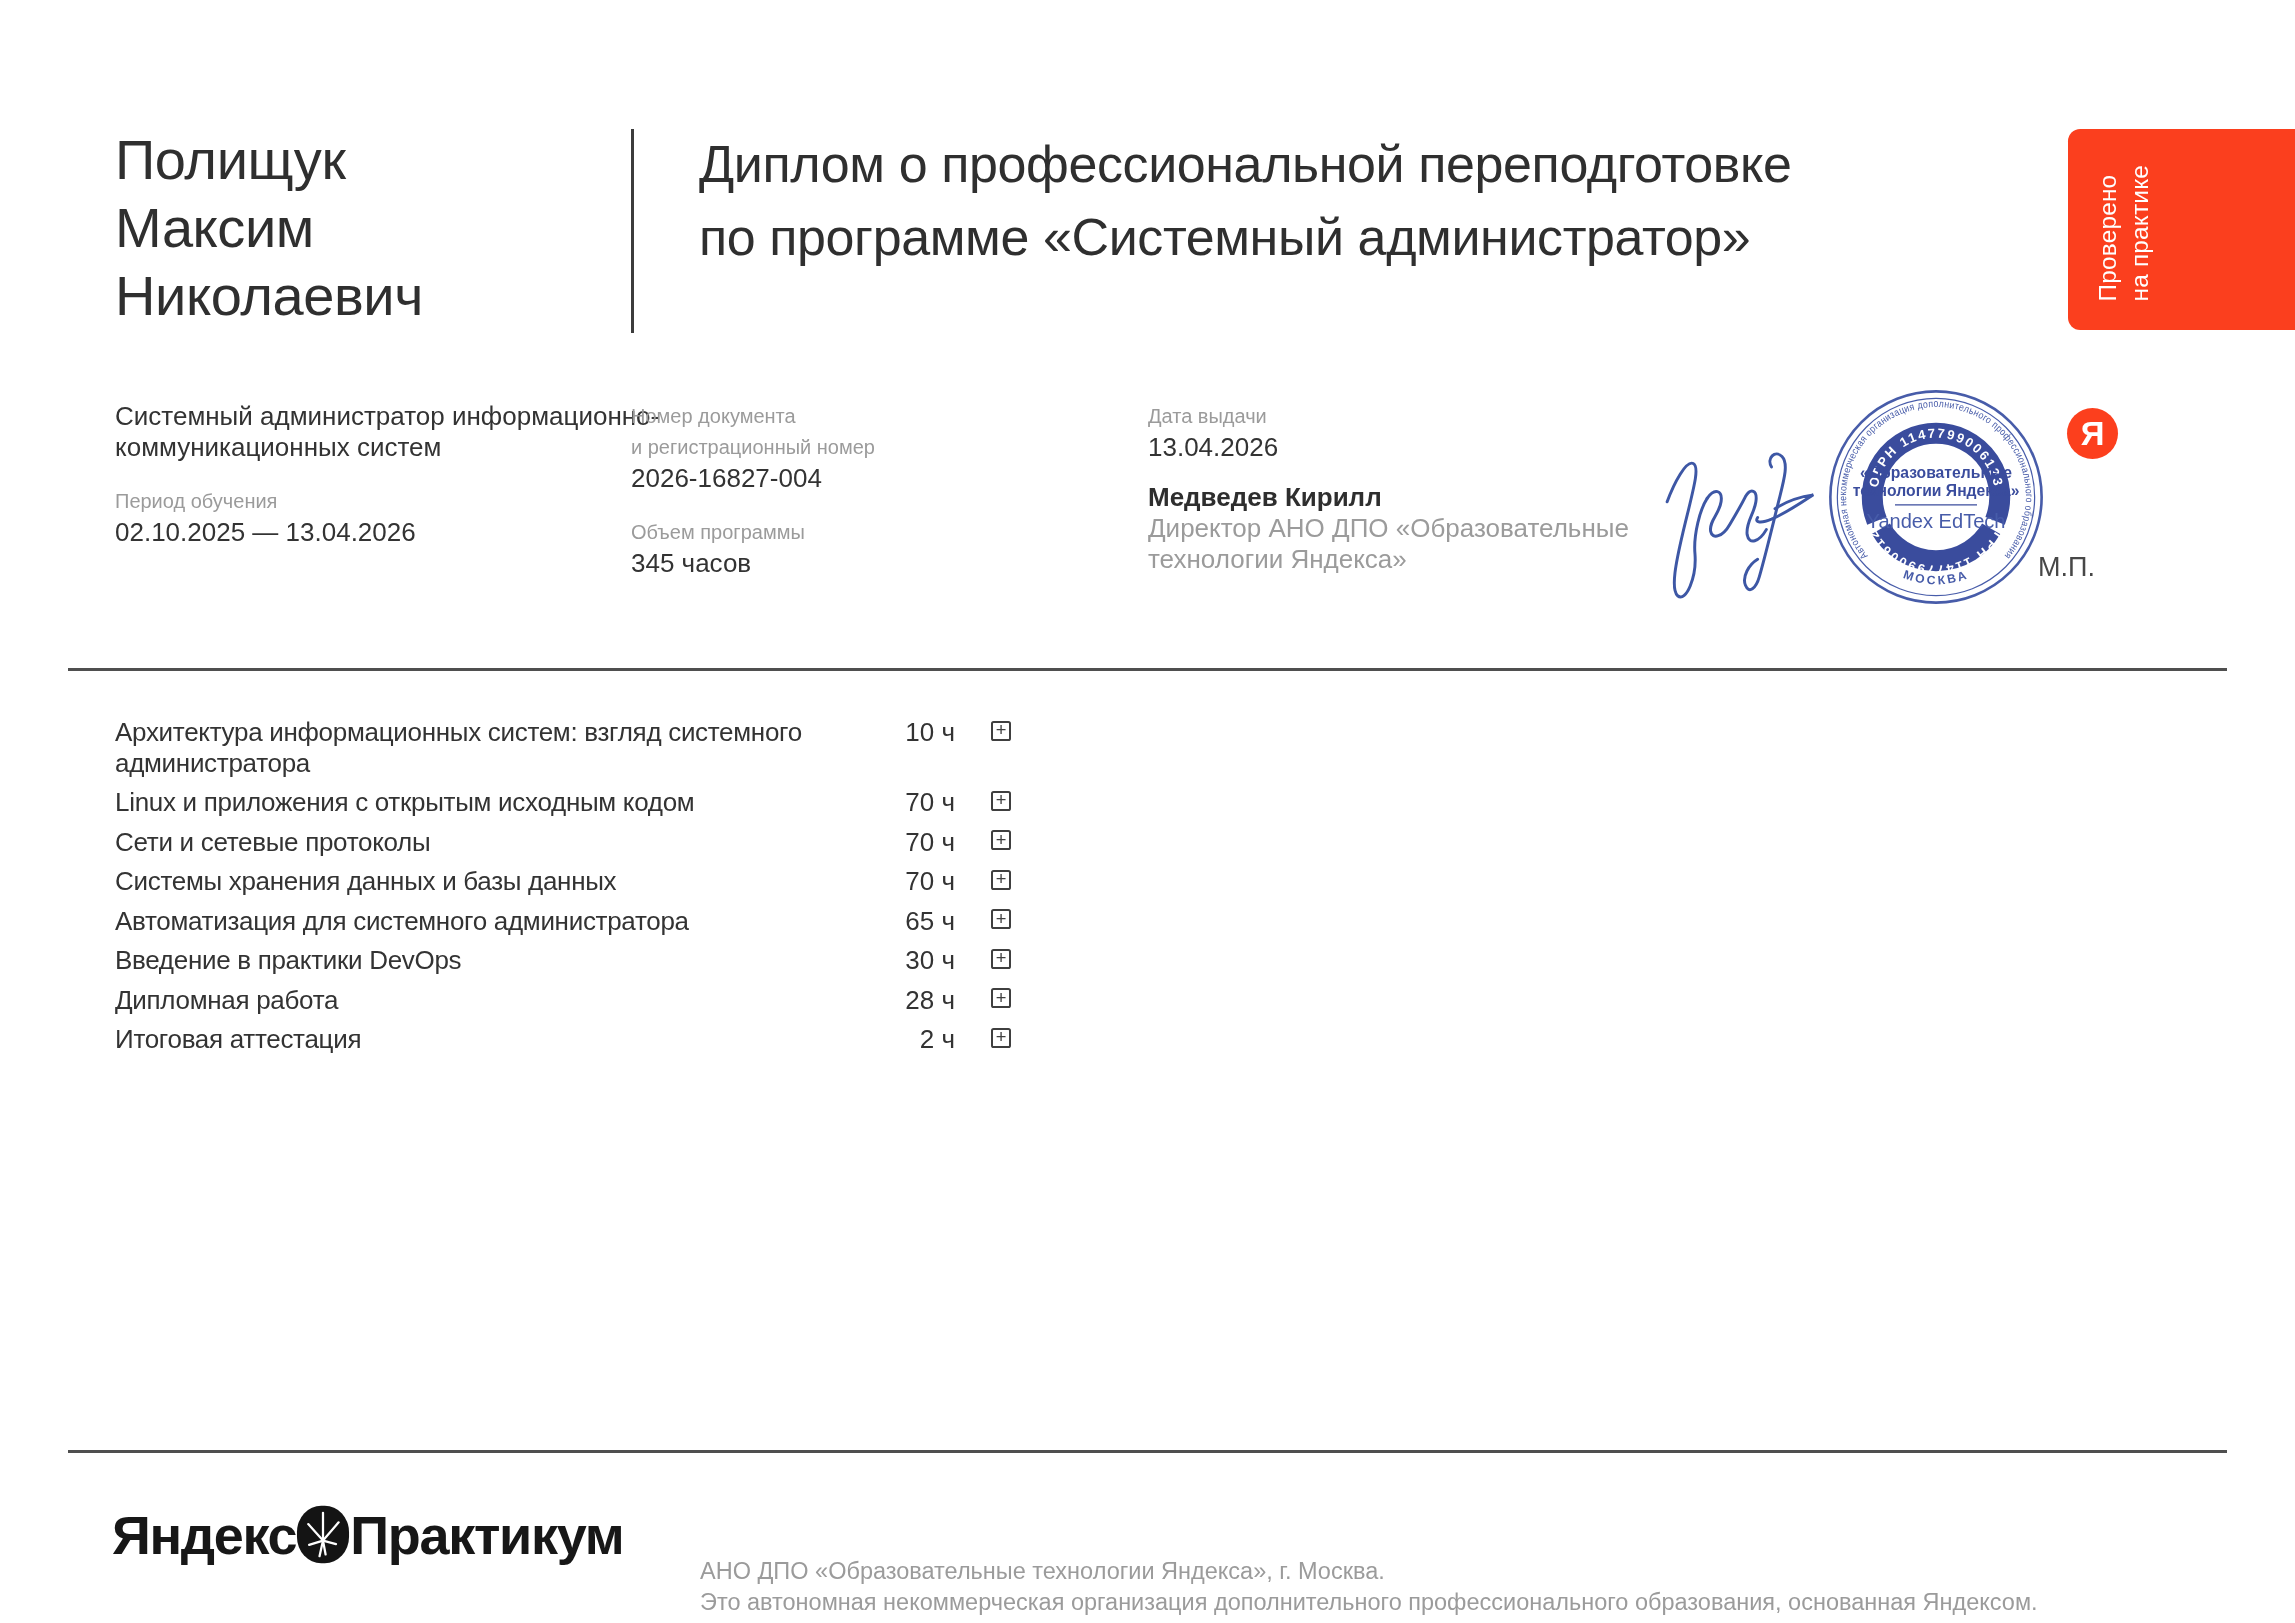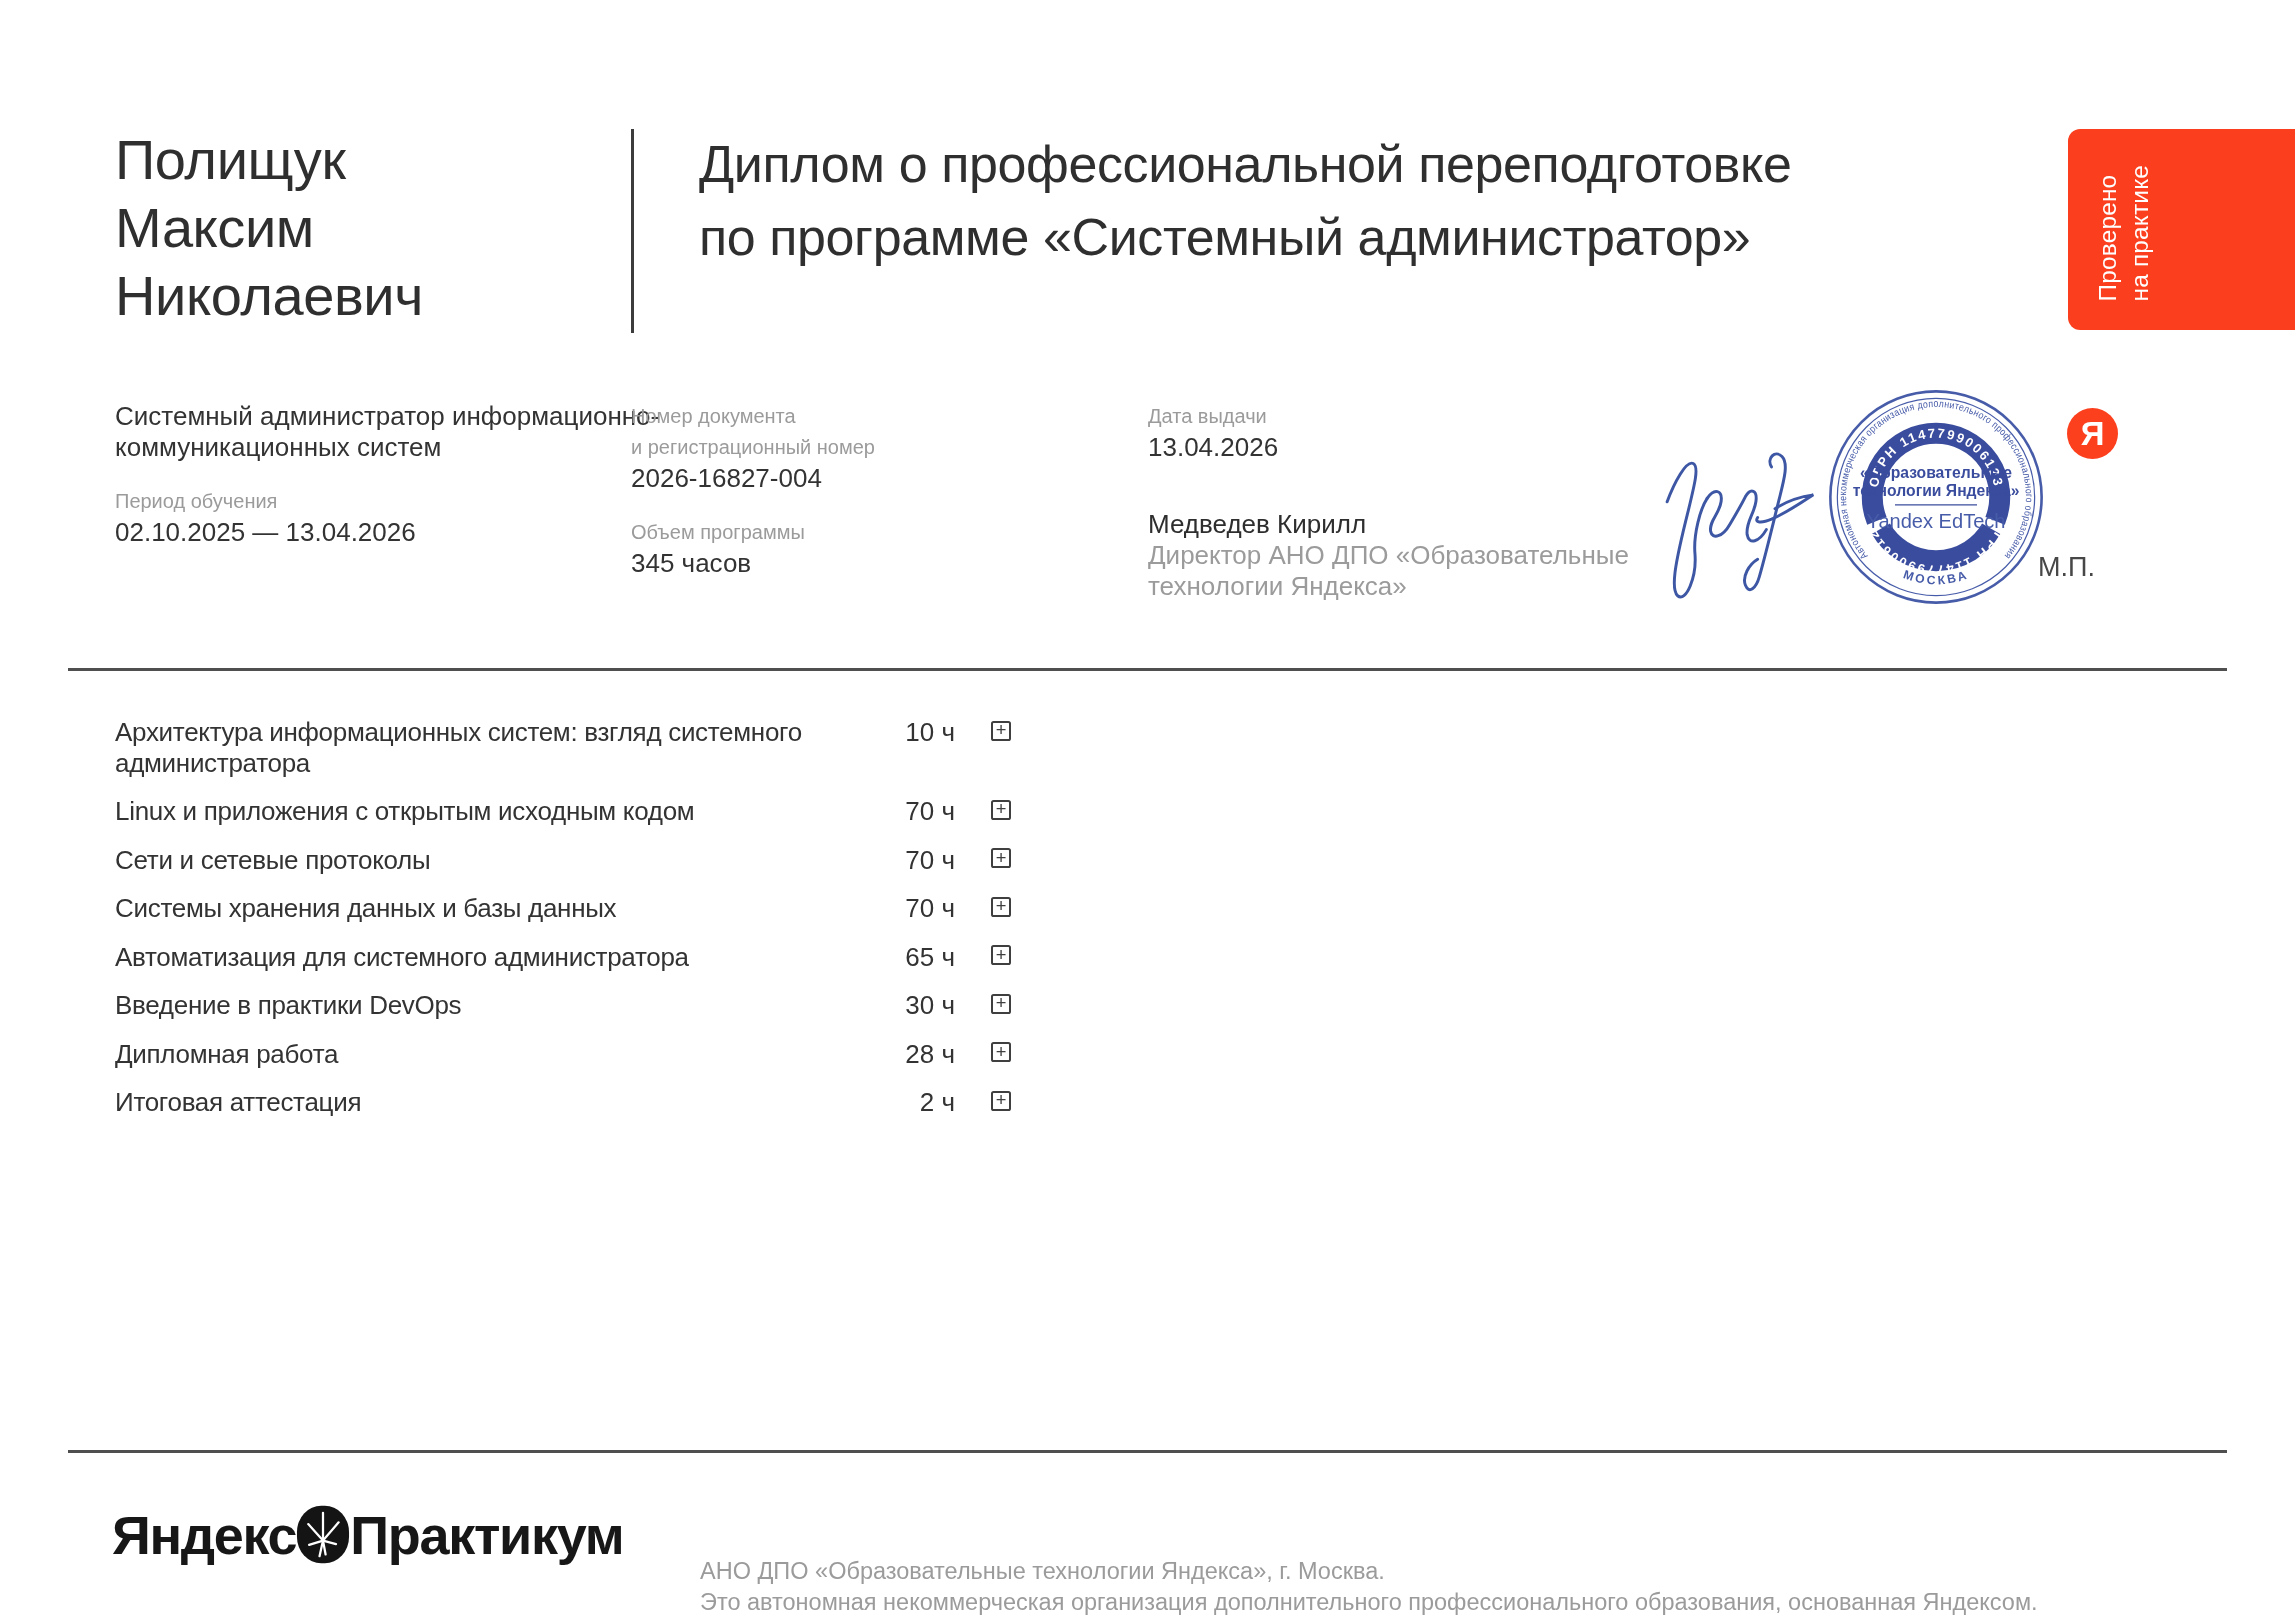--- a/index.html
+++ b/index.html
@@ -23,37 +23,37 @@
   
   .col{position:absolute;top:401px;}
   .col-1{left:115px;width:532px;}
   .col-2{left:631px;width:410px;}
   .col-3{left:1148px;width:497px;}
   .field-label{font-size:20px;line-height:31px;color:#9b9b9b;}
   .field-value{font-size:26px;line-height:31px;color:#333333;}
   .field-value div,.field-label div{white-space:nowrap;}
   .group-gap{height:23px;}
   .person-gap{height:19px;}
-  .director-name{font-size:26px;line-height:31px;font-weight:400;color:#2e2e2e;margin-top:27px;}
+  .director-name{font-size:26px;line-height:31px;font-weight:700;color:#2e2e2e;}
   .director-title{font-size:26px;line-height:31px;color:#9b9b9b;}
   
   .signature{position:absolute;left:1648px;top:406px;}
   .stamp{position:absolute;left:1826px;top:387px;opacity:0.93;}
   .ya-avatar{
     position:absolute;left:2067px;top:408px;width:51px;height:51px;border-radius:50%;
     background:#fc3f1d;color:#ffffff;font-size:33px;font-weight:700;
     display:flex;align-items:center;justify-content:center;
   }
   .mp-label{position:absolute;left:2038px;top:552px;font-size:27px;color:#474747;}
   
   .hr{position:absolute;left:68px;width:2159px;height:2.6px;background:#4f4f4f;}
   .hr-top{top:668px;}
   .hr-bottom{top:1450px;}
   
-  .course-list{position:absolute;left:115px;top:717px;width:933px;display:flex;flex-direction:column;gap:18px;}
+  .course-list{position:absolute;left:115px;top:717px;width:933px;display:flex;flex-direction:column;gap:9px;}
   .course-row{display:grid;grid-template-columns:767px 73px 56px;align-items:start;}
   .course-name{font-size:26px;line-height:30.5px;letter-spacing:-0.3px;color:#333333;}
   .course-hours{font-size:26px;line-height:30.5px;color:#333333;text-align:right;white-space:nowrap;}
   .course-expand{
     width:20px;height:20px;box-sizing:border-box;margin-left:36px;margin-top:3.5px;
     border:2.2px solid #3f3f3f;border-radius:2.6px;
     display:flex;align-items:center;justify-content:center;
     font-size:18.3px;line-height:1;color:#3f3f3f;cursor:pointer;background:#fff;padding:0;
   }
   

